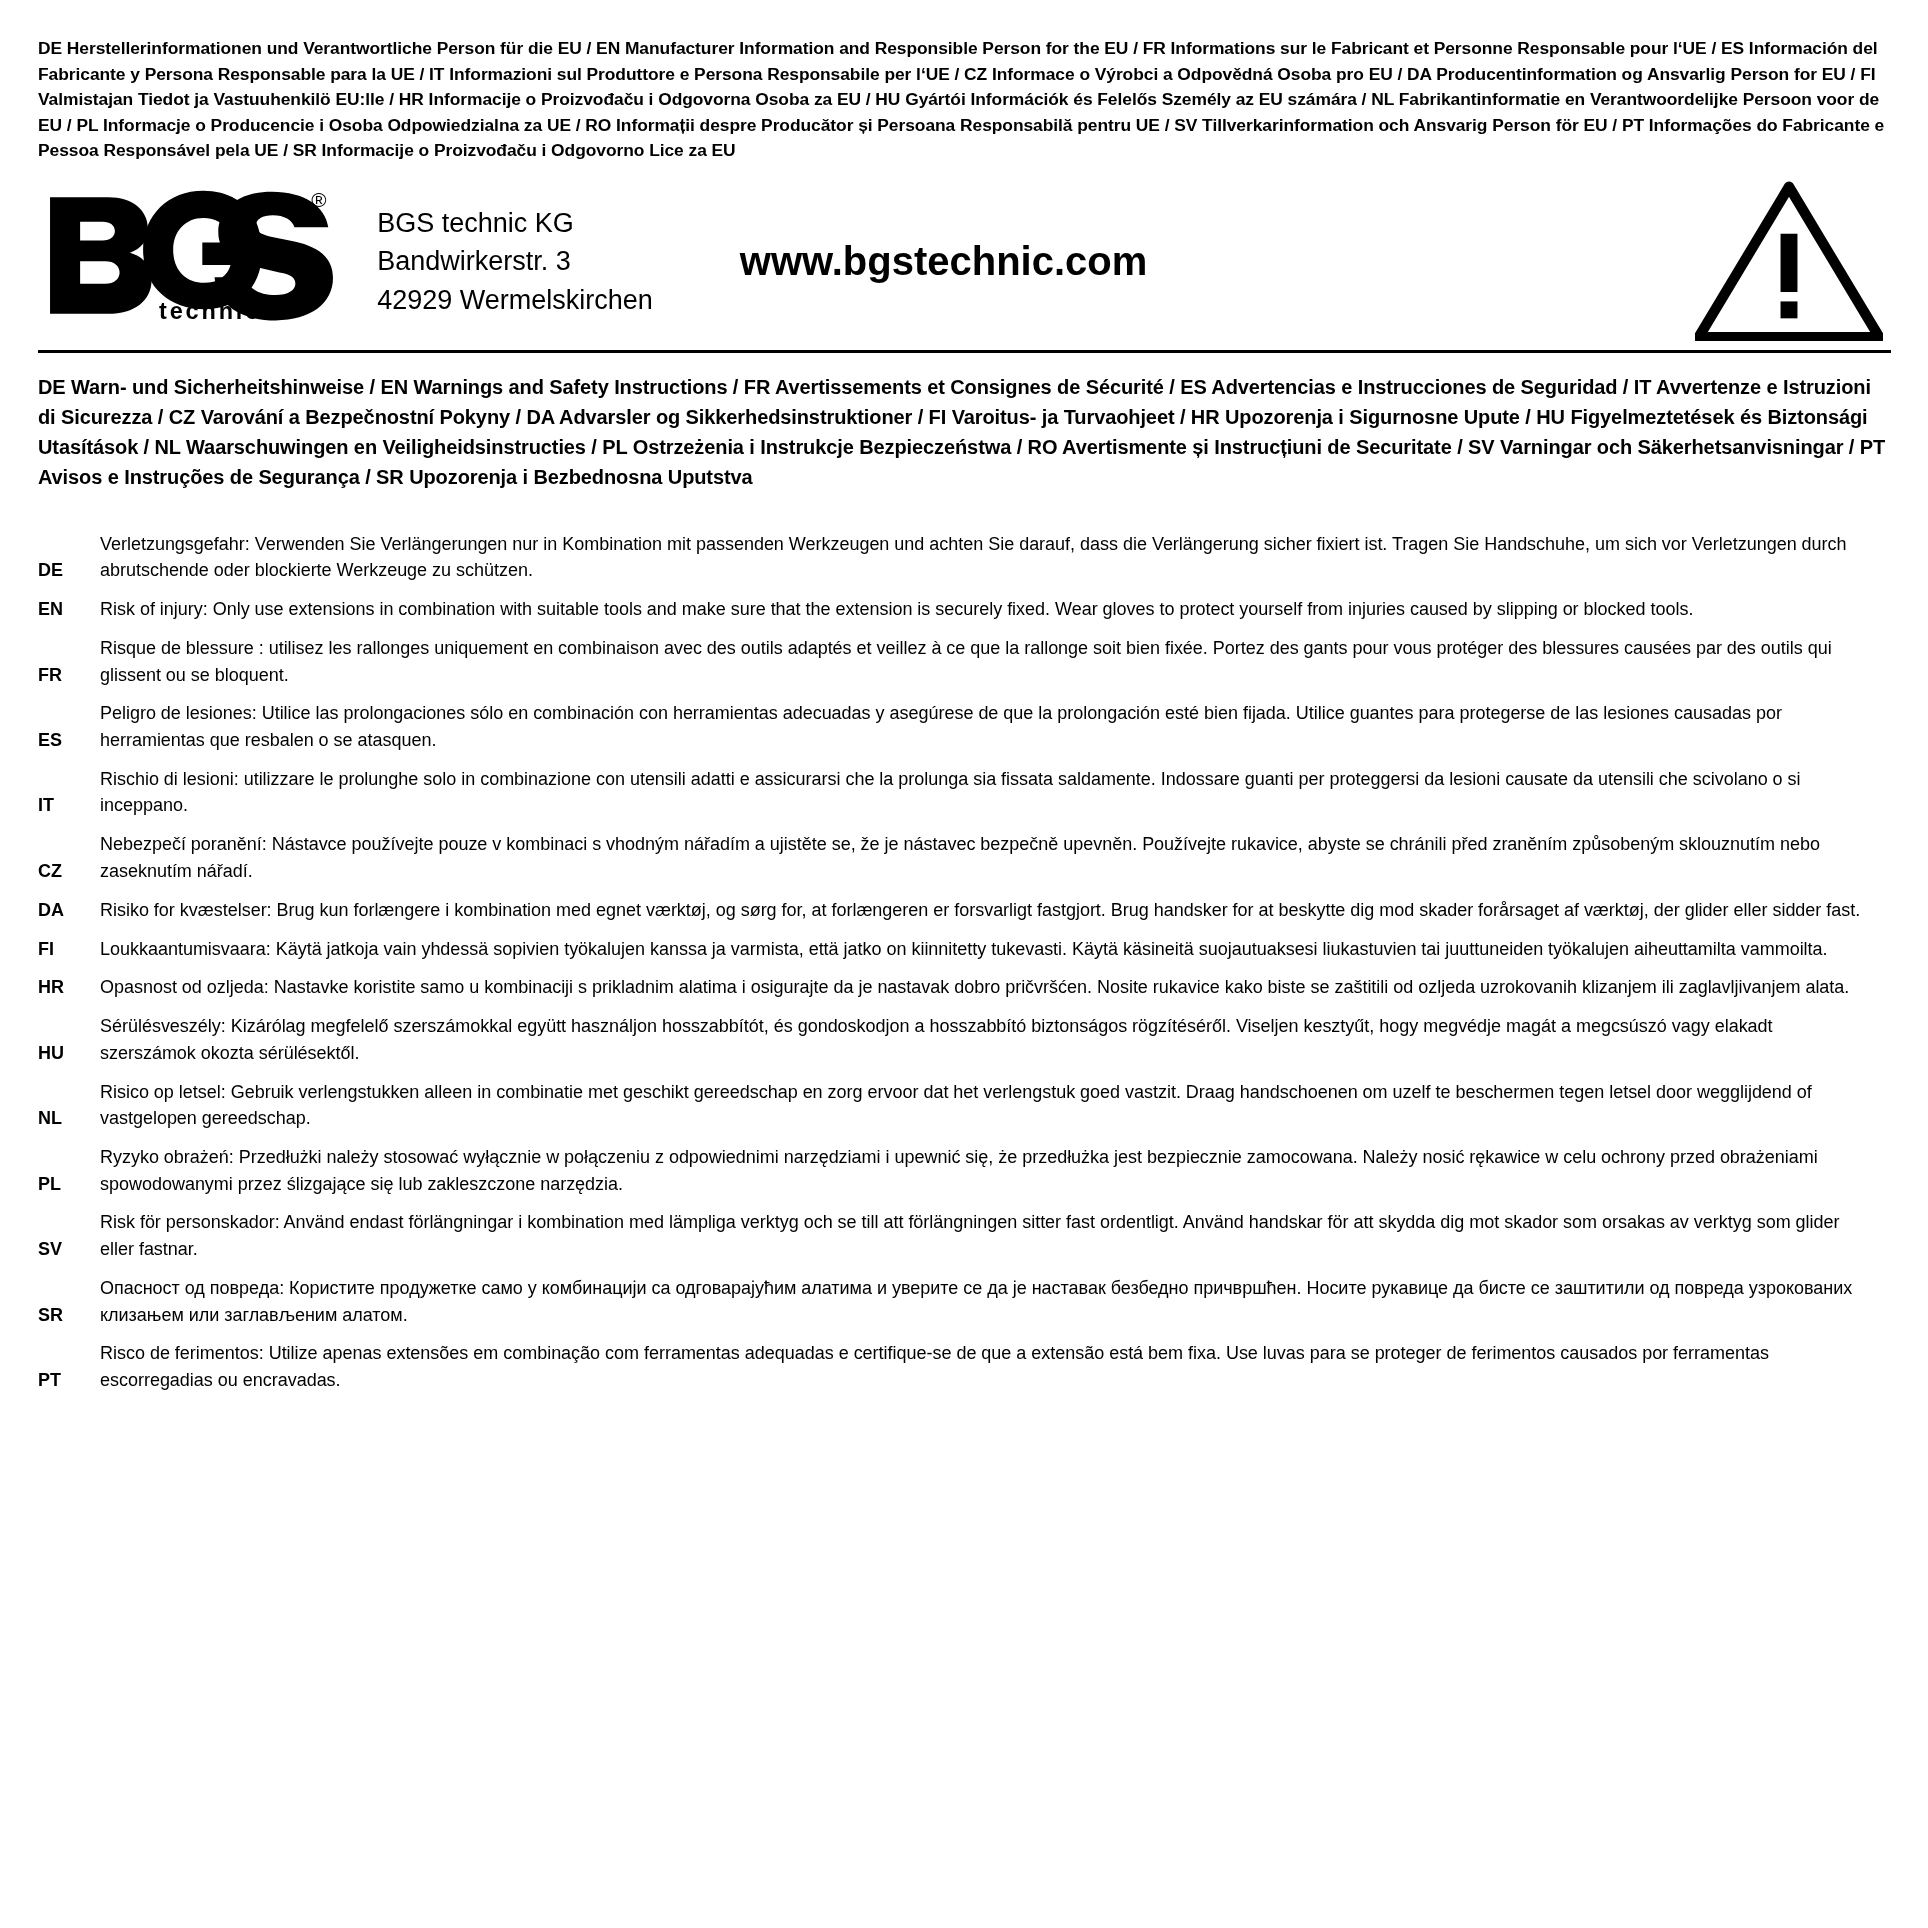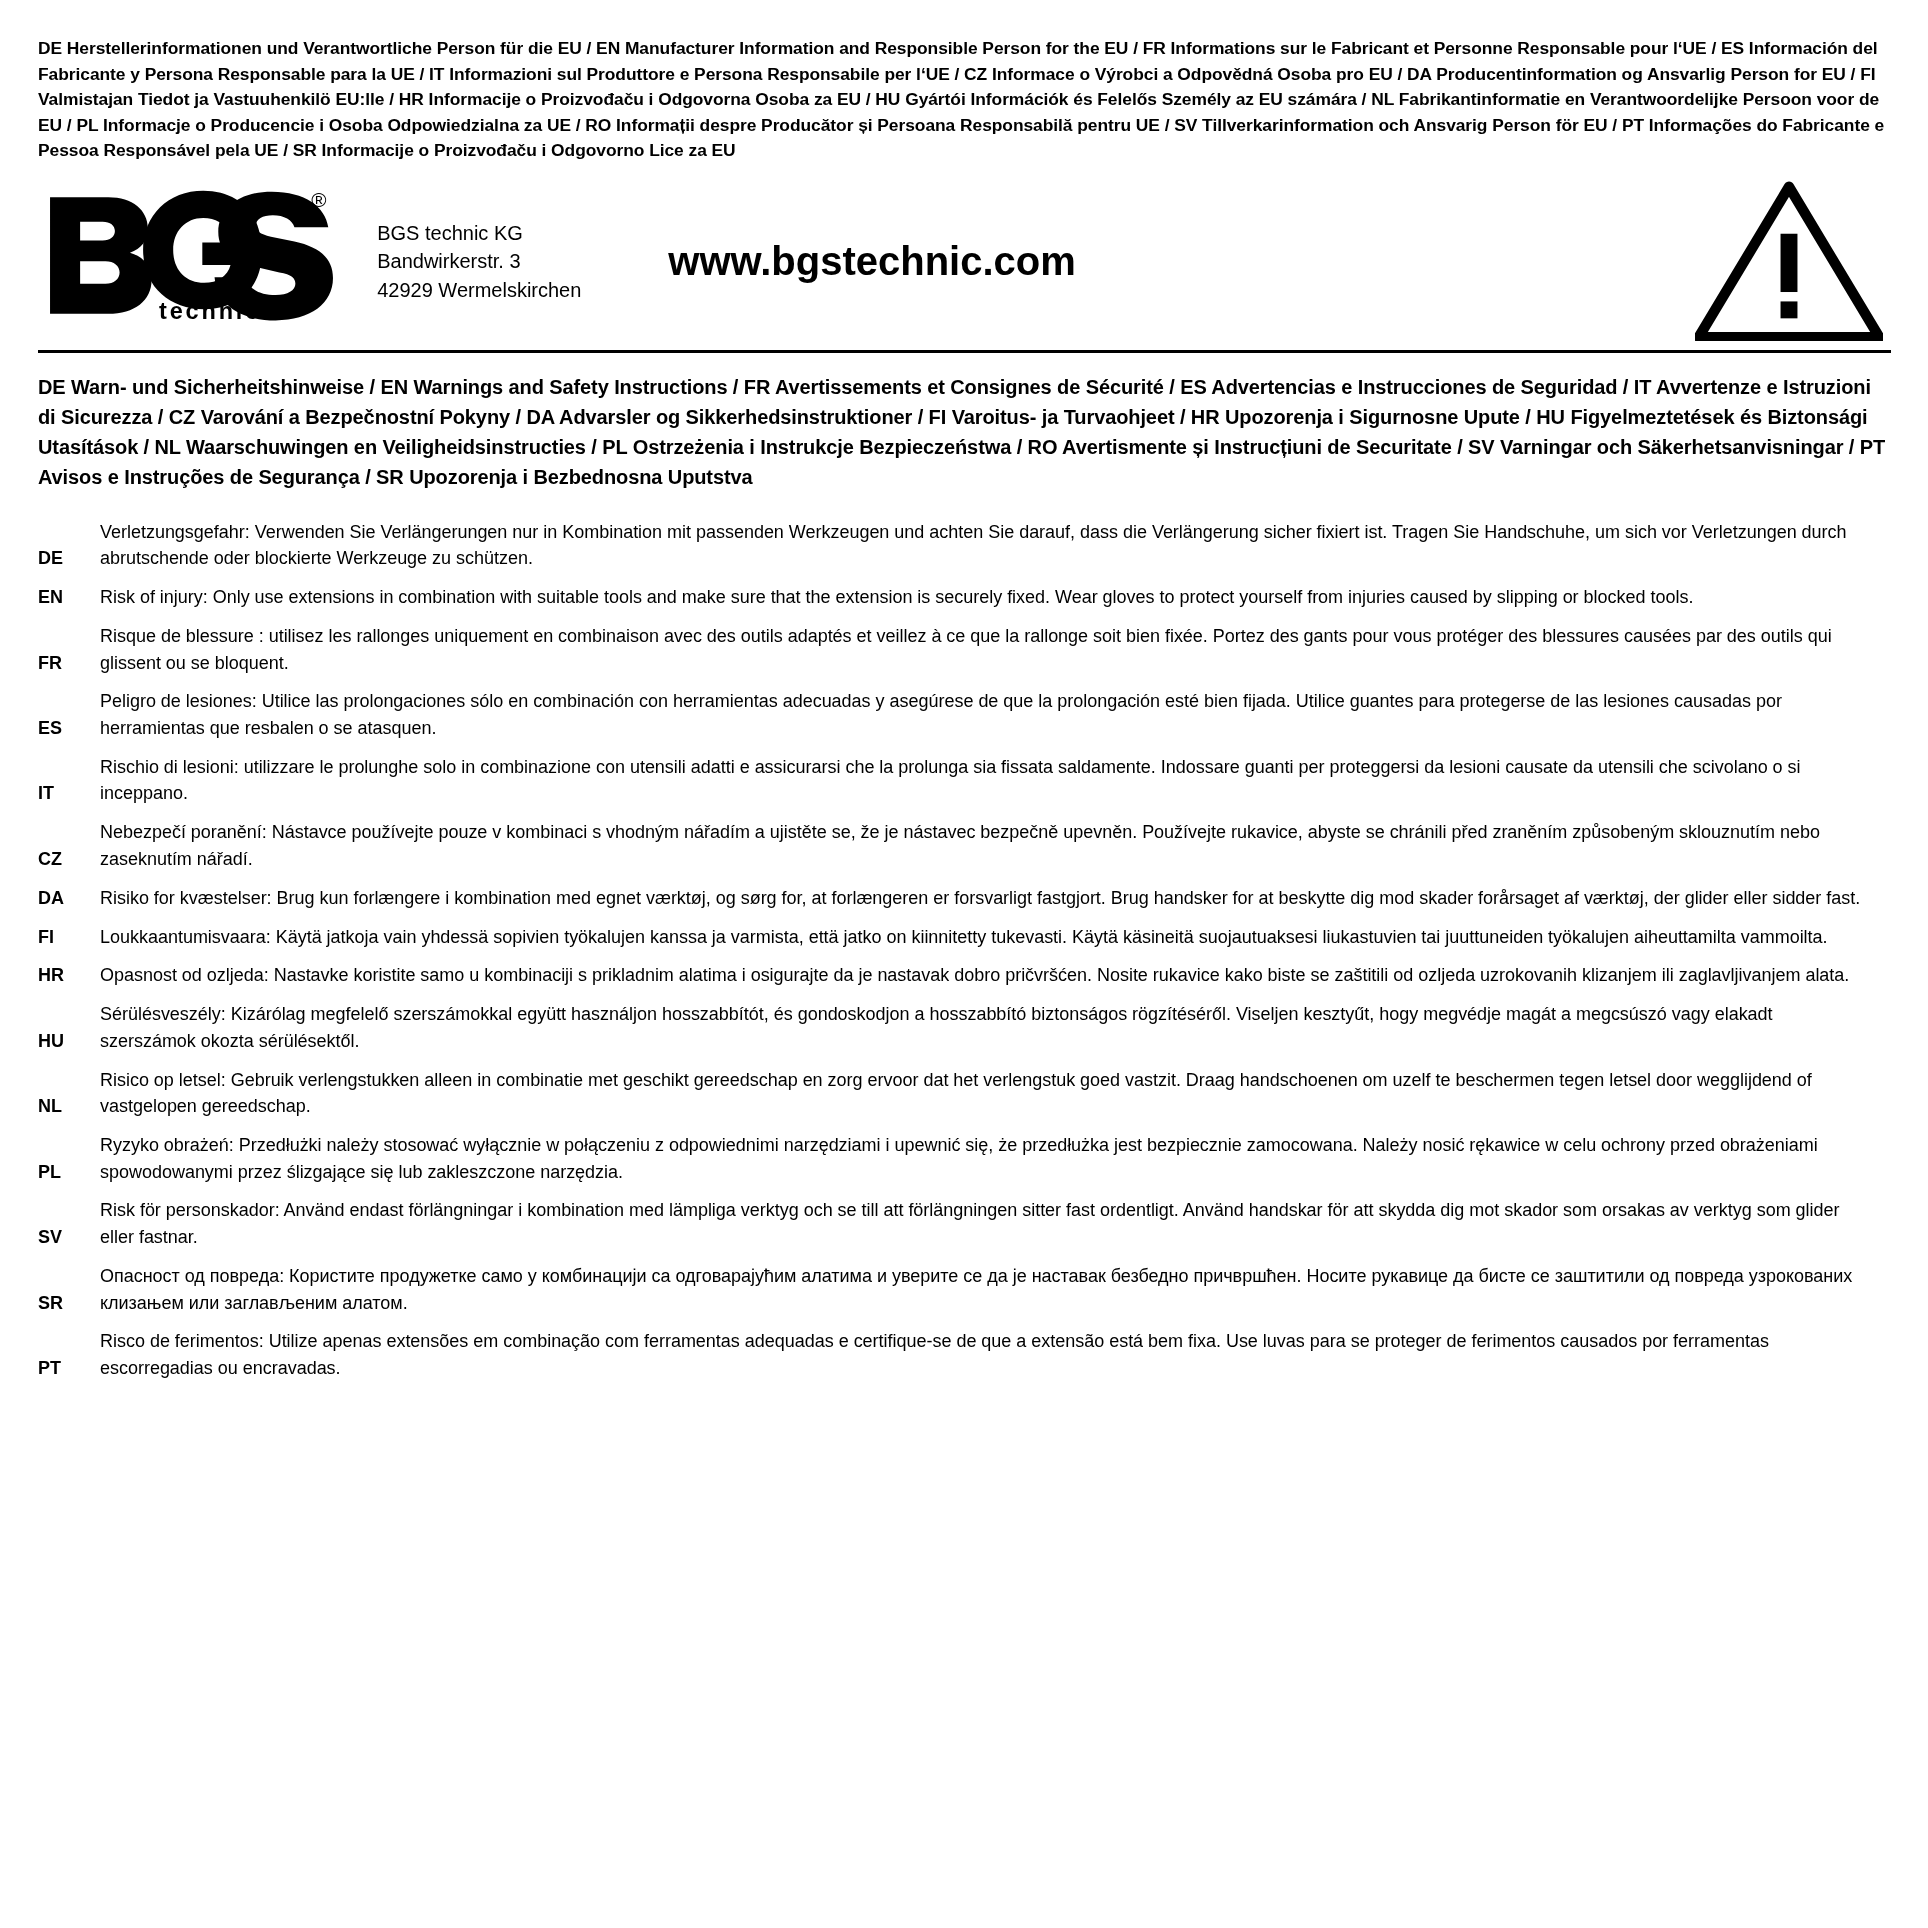--- a/index.html
+++ b/index.html
@@ -43,21 +43,21 @@
   }
   .logo {
     width: 311px;
     flex: 0 0 311px;
     position: relative;
     height: 151px;
   }
   .logo svg { display: block; }
 
   .addr {
-    font-size: 20px;
+    font-size: 27px;
     line-height: 1.42;
     white-space: pre-line;
     margin-left: 22.6px;
     flex: 0 0 auto;
   }
   .contact {
     font-size: 23.5px;
     line-height: 1.42;
     white-space: pre-line;
     margin-left: 87px;
@@ -84,21 +84,21 @@
     margin: 3.8px 0 19px 0;
     width: 1853px;
   }
 
   
   .safety-heads {
     font-size: 20px;
     font-weight: bold;
     line-height: 1.5;
     letter-spacing: -0.1px;
-    margin-bottom: 27px;
+    margin-bottom: 39px;
     width: 1853px;
   }
 
   
   .rows {
     width: 1827px;
   }
   .row {
     display: flex;
     align-items: flex-end;

